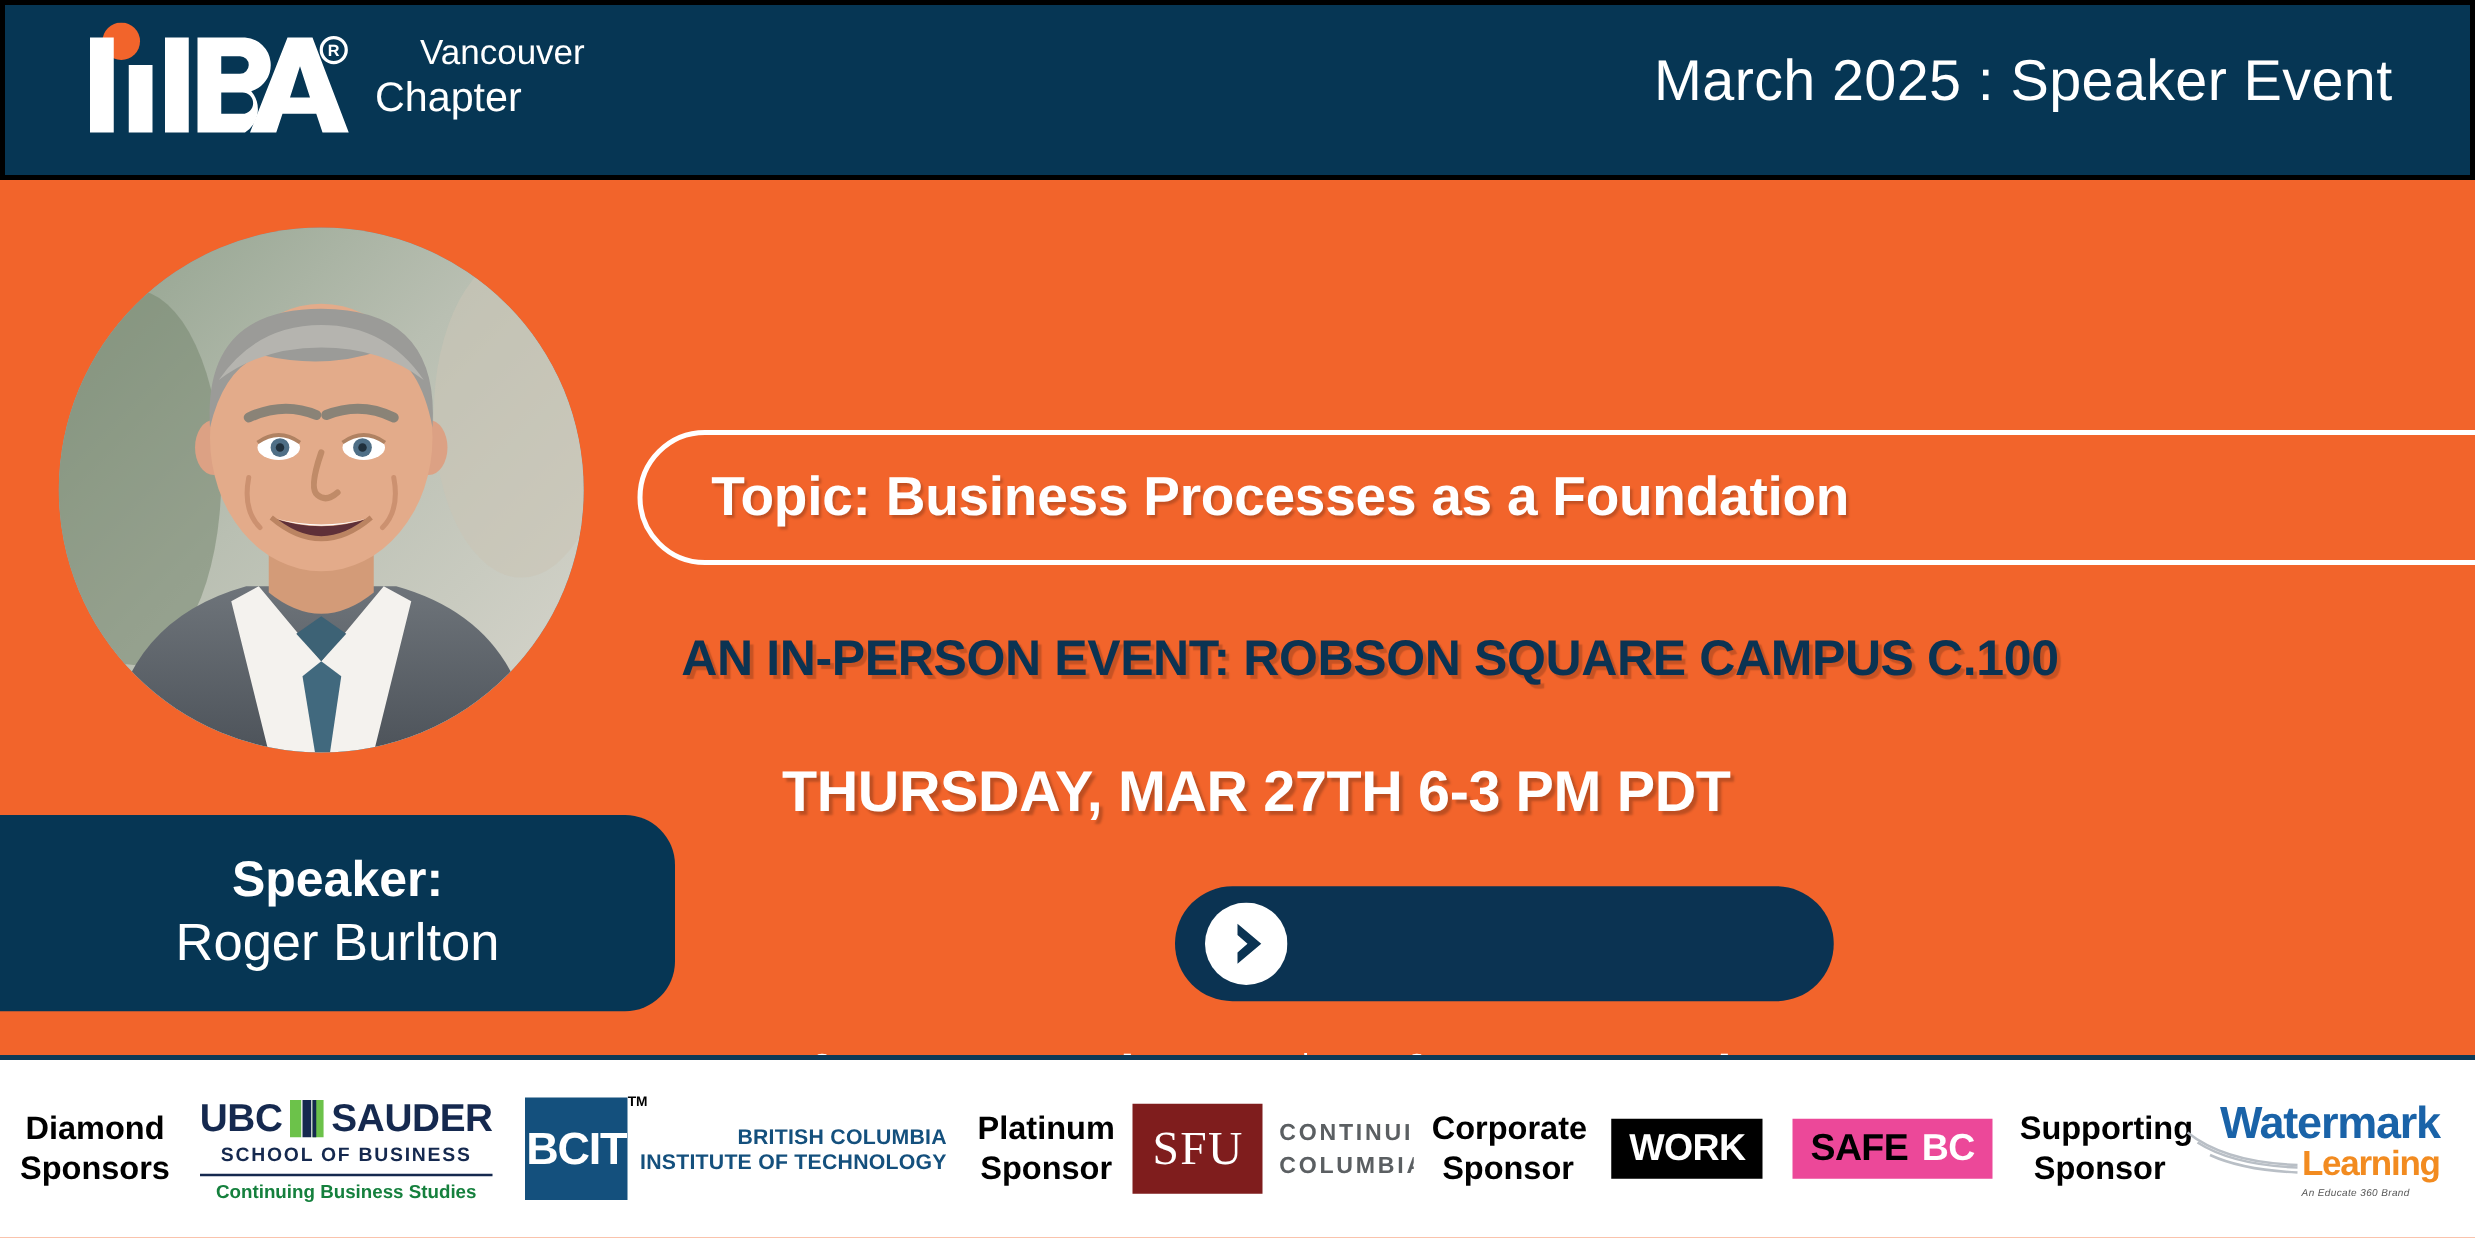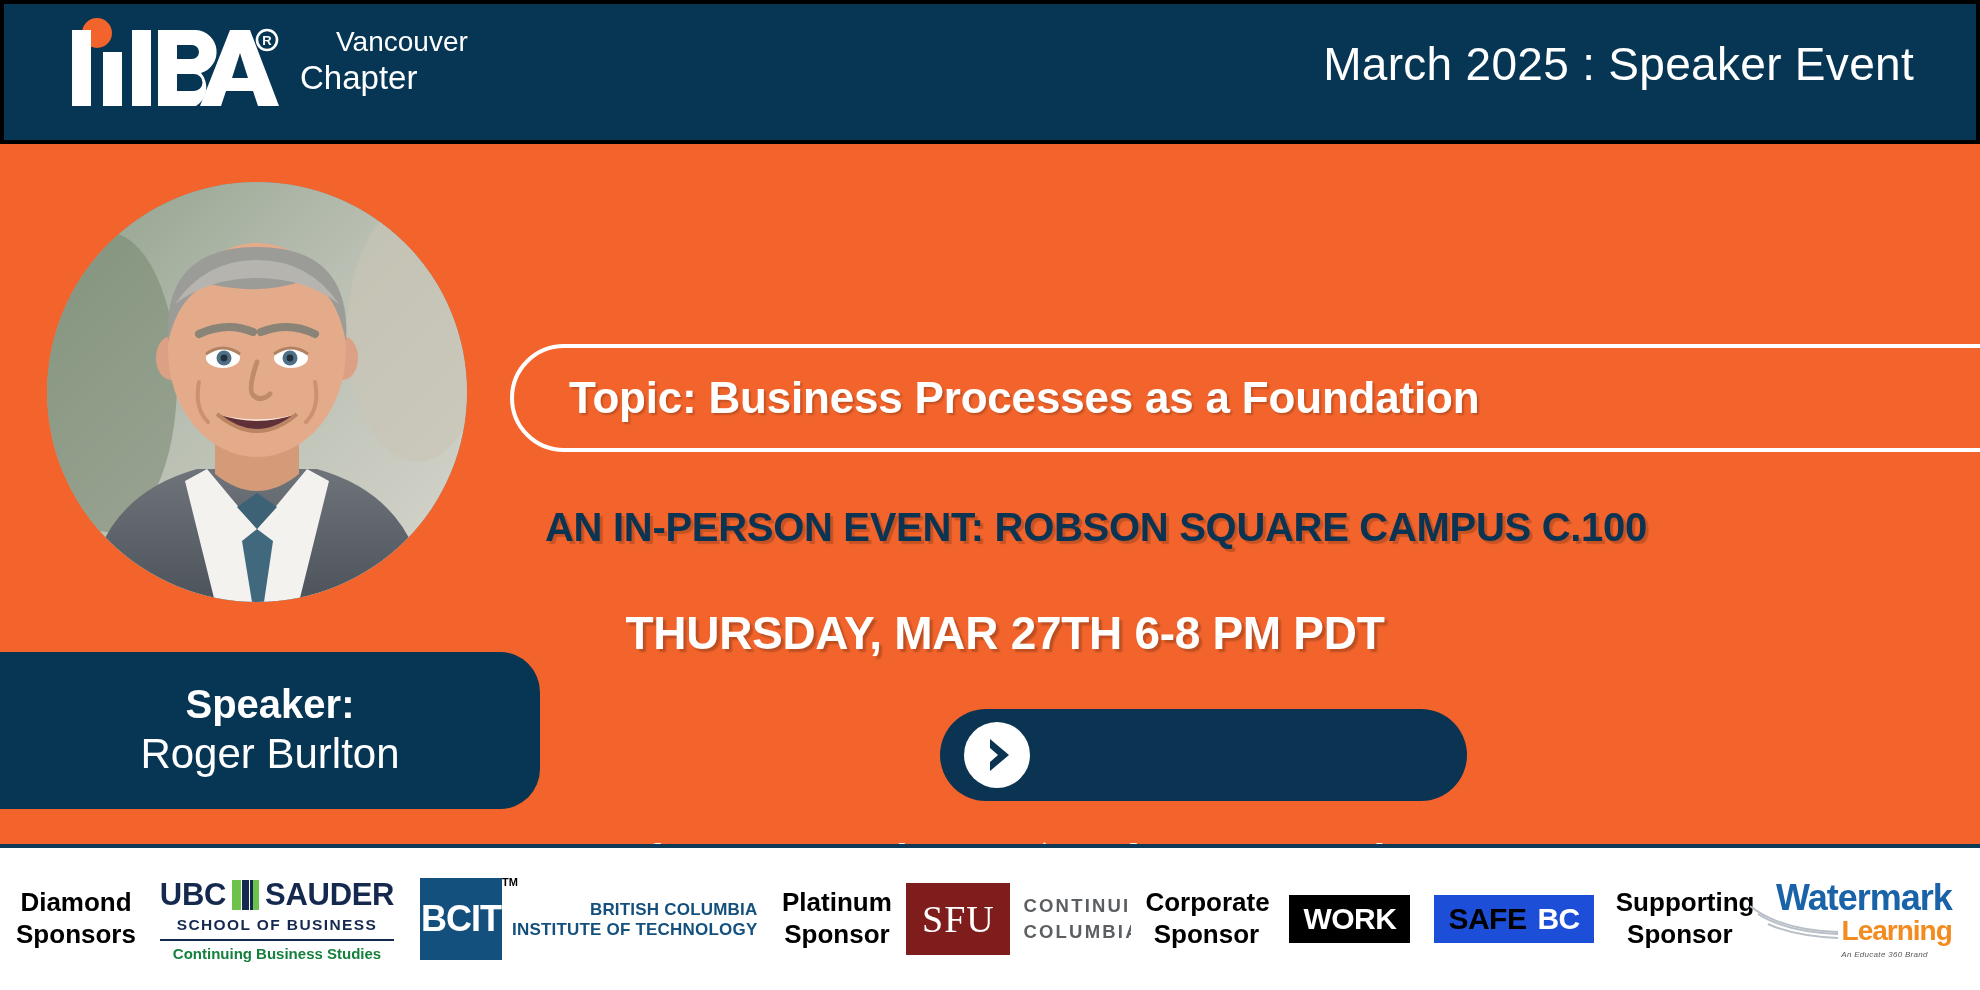--- a/index.html
+++ b/index.html
@@ -308,21 +308,21 @@
   }
 
   
   .wsbc { display: flex; height: 48px; gap: 24px; }
   .wsbc-a {
     background: #000000; color: #ffffff;
     display: flex; align-items: center; padding: 0 14px;
     font-size: 30px; font-weight: bold; letter-spacing: -0.5px;
   }
   .wsbc-b {
-    background: #1d4ed8;
+    background: #ec4899;
     display: flex; align-items: center; padding: 0 14px;
     font-size: 30px; font-weight: bold; letter-spacing: -0.5px; justify-content: space-between;
   }
   .wsbc-safe { color: #000000; }
   .wsbc-bc { color: #ffffff; margin-left: 11px; }
 
   
   .wm { position: relative; width: 200px; text-align: right; }
   .wm-arcs { position: absolute; left: -6px; top: 18px; }
   .wm-1 { color: #1a63a8; font-size: 36px; font-weight: bold; letter-spacing: -1px; line-height: 1.0; }
@@ -429,21 +429,21 @@
       <div class="role">Speaker:</div>
       <div class="pname">Roger Burlton</div>
     </div>
 
     <div class="topic-box">
       <div class="topic-text">Topic: Business Processes as a Foundation</div>
     </div>
 
     <div class="event-line">AN IN-PERSON EVENT: ROBSON SQUARE CAMPUS C.100</div>
 
-    <div class="date-line">THURSDAY, MAR 27TH 6-8 PM PDT</div>
+    <div class="date-line">THURSDAY, MAR 27TH 6-3 PM PDT</div>
 
     <div class="register-btn">
       <span class="register-icon">
         <svg width="66" height="66" viewBox="0 0 66 66" xmlns="http://www.w3.org/2000/svg">
           <circle cx="33" cy="33" r="33" fill="#ffffff"></circle>
           <path d="M26 17 L45 33 L26 49 L26 40 L34 33 L26 26 Z" fill="#0B3352"></path>
         </svg>
       </span>
     </div>
 

